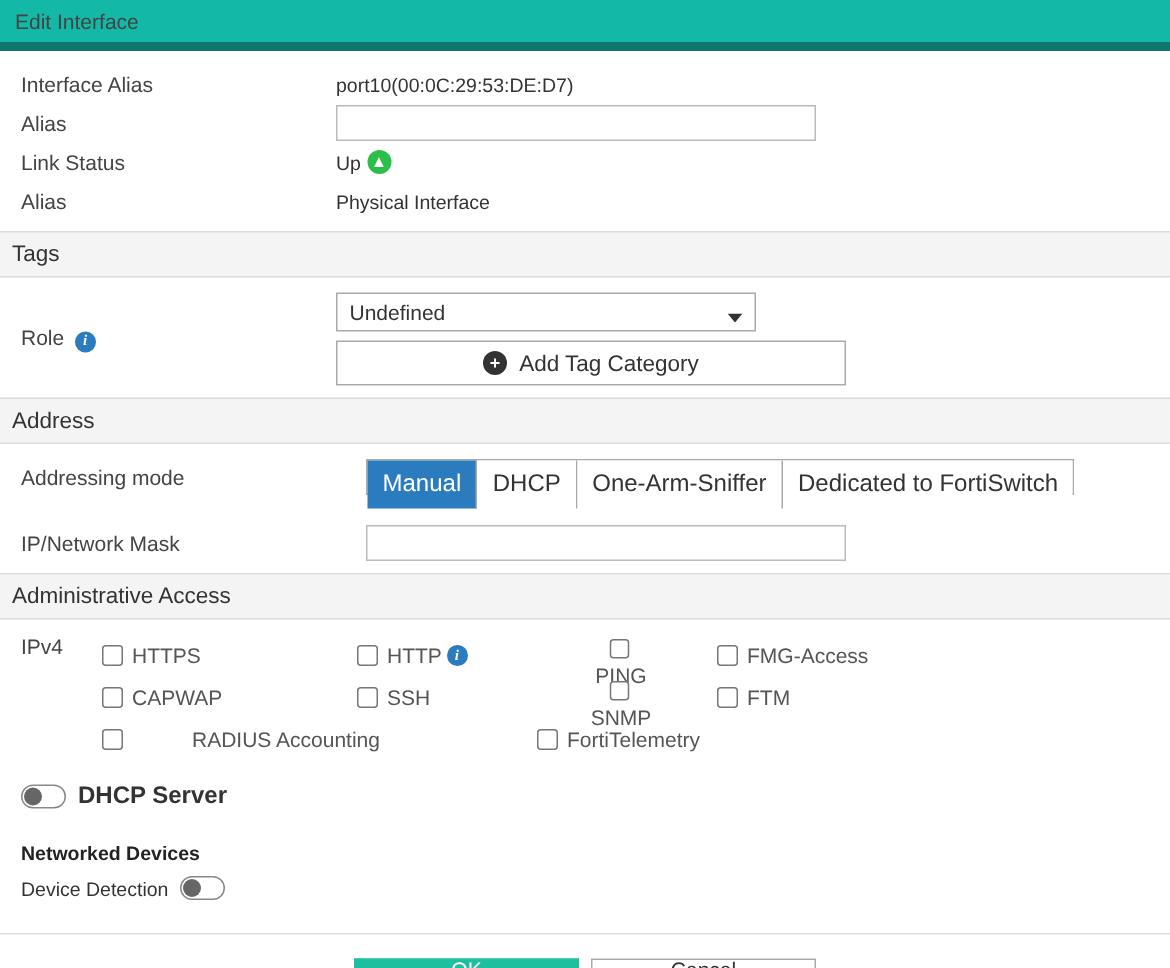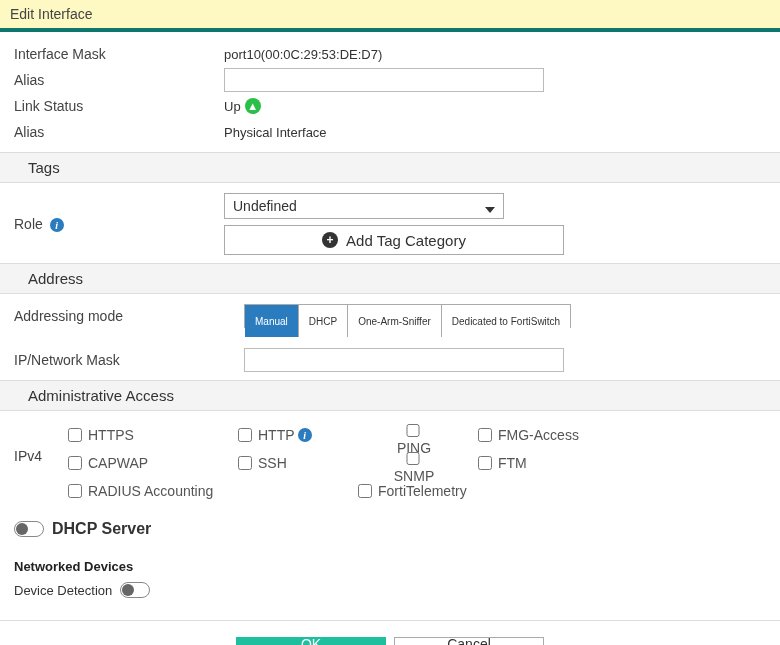--- a/index.html
+++ b/index.html
@@ -5,25 +5,25 @@
   * { box-sizing: border-box; }
   body {
     margin: 0;
     font-family: Arial, Helvetica, sans-serif;
     font-size: 13px;
     color: #333;
     background: #fff;
     width: 780px;
   }
   .titlebar {
-    background: #fef9c3;
+    background: #14b8a6;
     padding: 6px 10px;
     font-size: 14px;
     color: #444;
-    border-bottom: 4px solid #0f766e;
+    border-bottom: 6px solid #0f766e;
   }
   .section {
     padding: 10px 14px 6px 14px;
   }
   .row {
     display: flex;
     align-items: center;
     min-height: 24px;
     margin-bottom: 2px;
   }
@@ -54,21 +54,21 @@
     align-items: center;
     justify-content: center;
     font-size: 11px;
     margin-left: 4px;
     line-height: 1;
   }
   .section-header {
     background: #f4f4f4;
     border-top: 1px solid #ddd;
     border-bottom: 1px solid #ddd;
-    padding: 6px 28px;
+    padding: 6px 8px;
     font-size: 15px;
     color: #333;
   }
   .info-icon {
     display: inline-flex;
     width: 14px; height: 14px;
     border-radius: 50%;
     background: #2b7bbf;
     color: #fff;
     font-size: 10px;
@@ -123,21 +123,21 @@
   }
   .seg-group {
     display: inline-flex;
     border: 1px solid #aaa;
     height: 24px;
   }
   .seg {
     padding: 16px 10px;
     display: flex;
     align-items: center;
-    font-size: 10px;
+    font-size: 16px;
     border-right: 1px solid #aaa;
     cursor: pointer;
     background: #fff;
   }
   .seg:last-child { border-right: none; }
   .seg.active {
     background: #2b7bbf;
     color: #fff;
   }
   .checkbox-grid {
@@ -210,21 +210,21 @@
     color: #fff;
   }
 </style>
 </head>
 <body>
 
 <div class="titlebar">Edit Interface</div>
 
 <div class="section">
   <div class="row">
-    <div class="label-col">Interface Mask</div>
+    <div class="label-col">Interface Alias</div>
     <div class="value-col">port10(00:0C:29:53:DE:D7)</div>
   </div>
   <div class="row">
     <div class="label-col">Alias</div>
     <div class="value-col">
       <input type="text" class="text-input" value="" style="">
     </div>
   </div>
   <div class="row">
     <div class="label-col">Link Status</div>
@@ -280,21 +280,21 @@
     <div class="label-col" style="width:230px;">IP/Network Mask</div>
     <div class="value-col">
       <input type="text" class="text-input" value="" style="">
     </div>
   </div>
 </div>
 
 <div class="section-header">Administrative Access</div>
 <div class="section">
   <div class="row" style="align-items:flex-start;">
-    <div class="label-col" style="width:50px;margin-top:27px;">IPv4</div>
+    <div class="label-col" style="width:50px;">IPv4</div>
     <div class="checkbox-grid">
       <label class="check-item col-a">
           <input type="checkbox" style="">
           <span>HTTPS</span>
         </label>
       <label class="check-item col-b">
           <input type="checkbox" style="">
           <span>HTTP</span>
           <span class="info-icon">i</span>
         </label>
@@ -317,21 +317,21 @@
         </label>
       <label class="check-item col-c">
           <input type="checkbox" style="">
           <span>SNMP</span>
         </label>
       <label class="check-item col-d">
           <input type="checkbox" style="">
           <span>FTM</span>
         </label>
 
-      <label class="check-item" style="width:220px;">
+      <label class="check-item" style="width:220px;gap:40px;">
           <input type="checkbox" style="">
           <span>RADIUS Accounting</span>
         </label>
       <label class="check-item" style="width:200px; margin-left:70px;">
           <input type="checkbox" style="">
           <span>FortiTelemetry</span>
         </label>
     </div>
   </div>
 </div>

